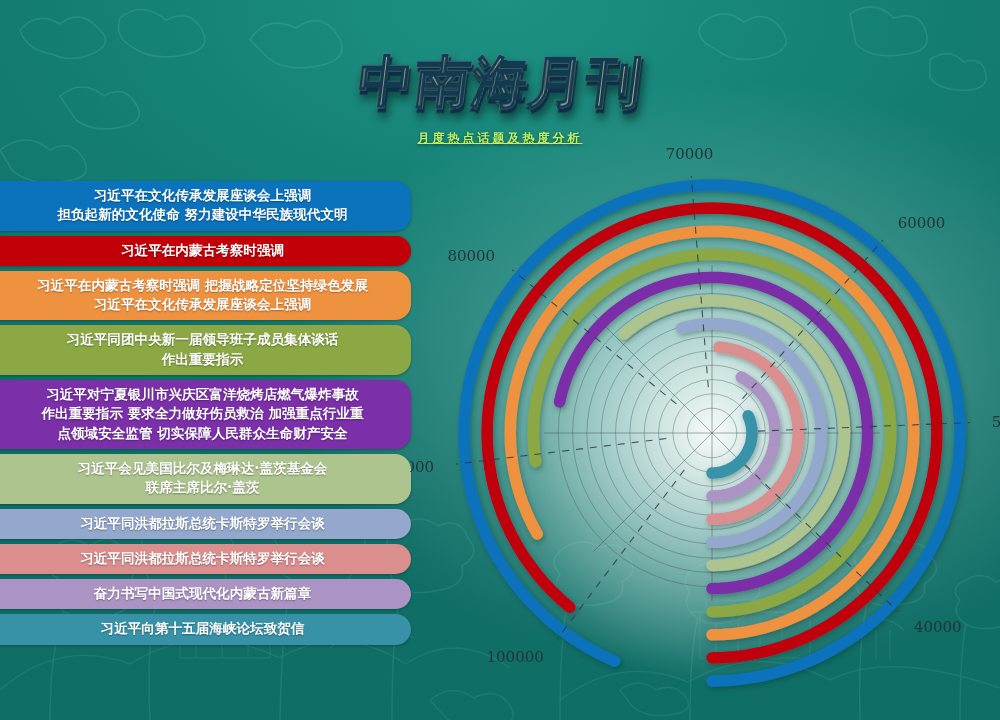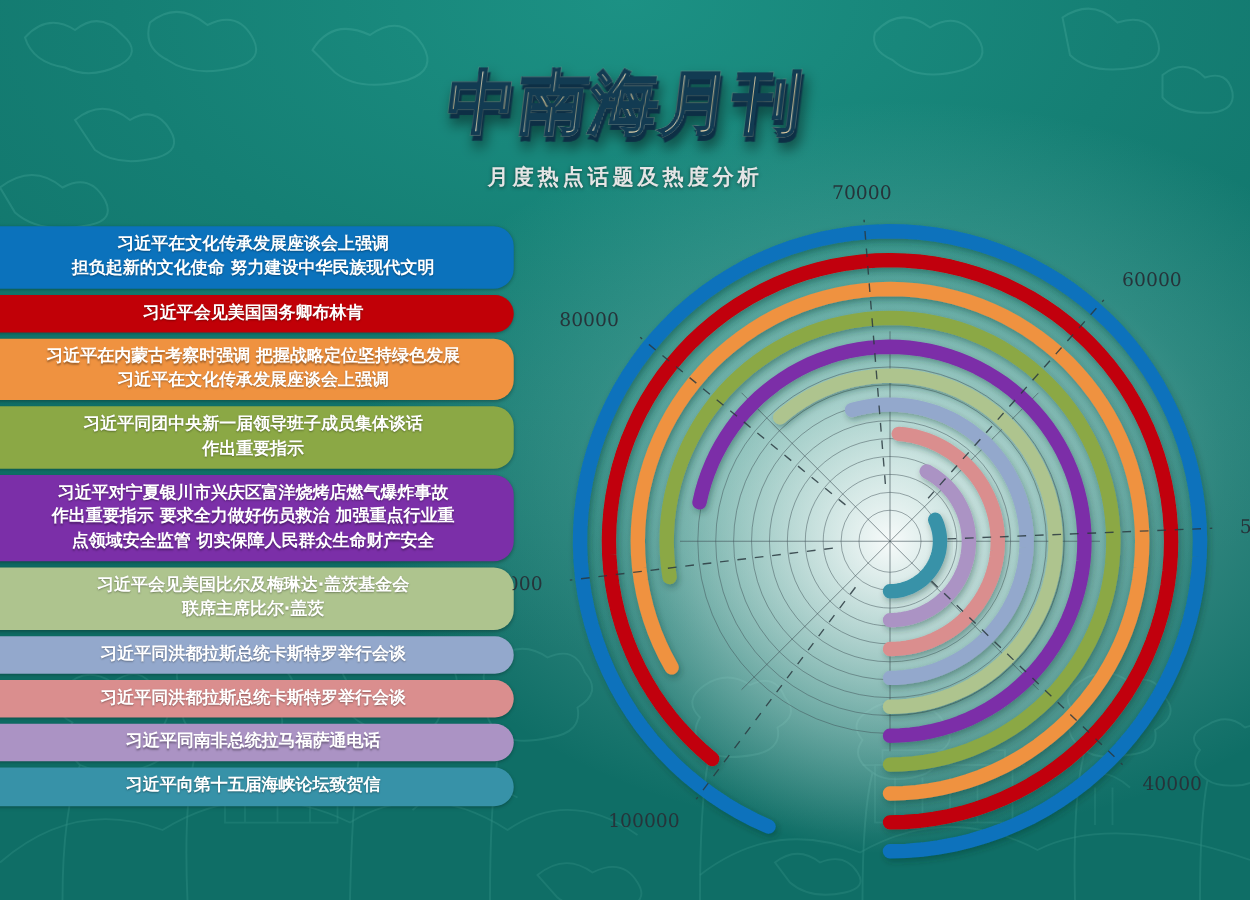--- a/index.html
+++ b/index.html
@@ -29,22 +29,23 @@
     background:linear-gradient(178deg,#fdf4dc 0%,#efddb4 28%,#d9bf86 52%,#f3e6c4 70%,#cdae74 100%);
     -webkit-background-clip:text;background-clip:text;color:transparent;
     -webkit-text-stroke:1.6px #123b52;
     paint-order:stroke fill;
     filter:drop-shadow(2px 4px 0 #0d2f45) drop-shadow(3px 6px 5px rgba(0,0,0,.45));
     transform:skewX(-7deg);
   }
   .sub-title{
     margin-top:10px;
     font-family:"DejaVu Serif","Liberation Serif",serif;
-    font-size:17px;font-weight:bold;color:#e5e5e5;letter-spacing:3px;
+    font-size:12px;font-weight:bold;color:#bef264;letter-spacing:3px;
     text-shadow:0 1px 3px rgba(0,0,0,.5);
+    text-decoration:underline;
   }
 
   
   .legend{position:absolute;left:-14px;top:181px;width:425px;}
   .legend-item{
     position:relative;
     margin-bottom:5px;
     border-radius:0 16px 16px 0;
     padding:5px 14px 6px 22px;
     box-sizing:border-box;
@@ -116,21 +117,21 @@
     <div class="main-title">中南海月刊</div>
     <div class="sub-title">月度热点话题及热度分析</div>
   </div>
 
   <div class="legend" id="legend">
       <div class="legend-item" style="background: rgb(11, 114, 188);">
         <div class="legend-label lt-light">习近平在文化传承发展座谈会上强调
 担负起新的文化使命 努力建设中华民族现代文明</div>
       </div>
       <div class="legend-item" style="background: rgb(193, 0, 7);">
-        <div class="legend-label lt-light">习近平会见美国国务卿布林肯</div>
+        <div class="legend-label lt-light">习近平在内蒙古考察时强调</div>
       </div>
       <div class="legend-item" style="background: rgb(239, 146, 64);">
         <div class="legend-label lt-light">习近平在内蒙古考察时强调 把握战略定位坚持绿色发展
 习近平在文化传承发展座谈会上强调</div>
       </div>
       <div class="legend-item" style="background: rgb(139, 168, 69);">
         <div class="legend-label lt-light">习近平同团中央新一届领导班子成员集体谈话
 作出重要指示</div>
       </div>
       <div class="legend-item" style="background: rgb(123, 47, 168);">
@@ -142,21 +143,21 @@
         <div class="legend-label lt-light">习近平会见美国比尔及梅琳达·盖茨基金会
 联席主席比尔·盖茨</div>
       </div>
       <div class="legend-item" style="background: rgb(147, 168, 204);">
         <div class="legend-label lt-light">习近平同洪都拉斯总统卡斯特罗举行会谈</div>
       </div>
       <div class="legend-item" style="background: rgb(218, 142, 142);">
         <div class="legend-label lt-light">习近平同洪都拉斯总统卡斯特罗举行会谈</div>
       </div>
       <div class="legend-item" style="background: rgb(171, 147, 196);">
-        <div class="legend-label lt-light">习近平同南非总统拉马福萨通电话</div>
+        <div class="legend-label lt-light">奋力书写中国式现代化内蒙古新篇章</div>
       </div>
       <div class="legend-item" style="background: rgb(55, 146, 168);">
         <div class="legend-label lt-light">习近平向第十五届海峡论坛致贺信</div>
       </div>
     </div>
 
   <svg id="chart" width="590" height="600" viewBox="0 0 590 600">
     <defs>
       <radialGradient id="plotGlow" cx="50%" cy="50%" r="50%">
         <stop offset="0%" stop-color="#ffffff" stop-opacity=".95"></stop>

